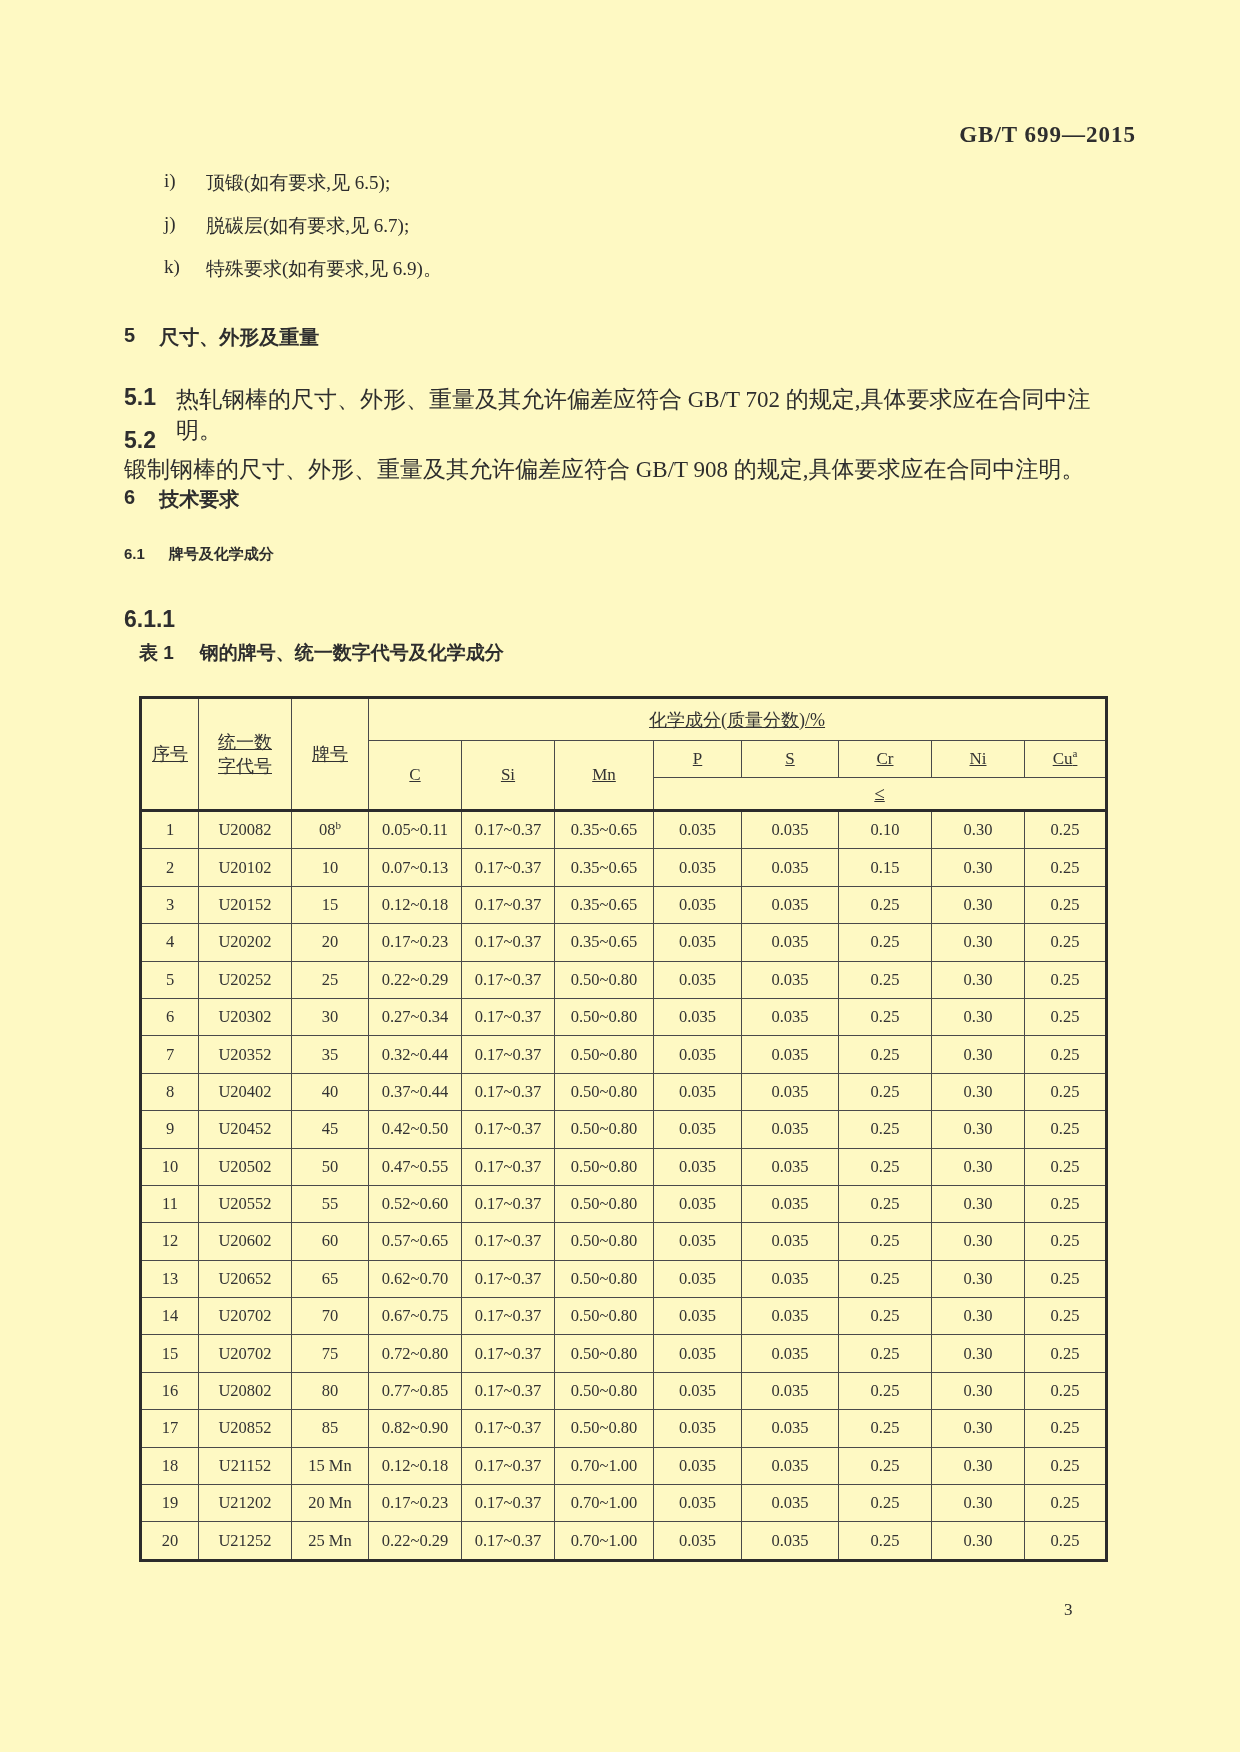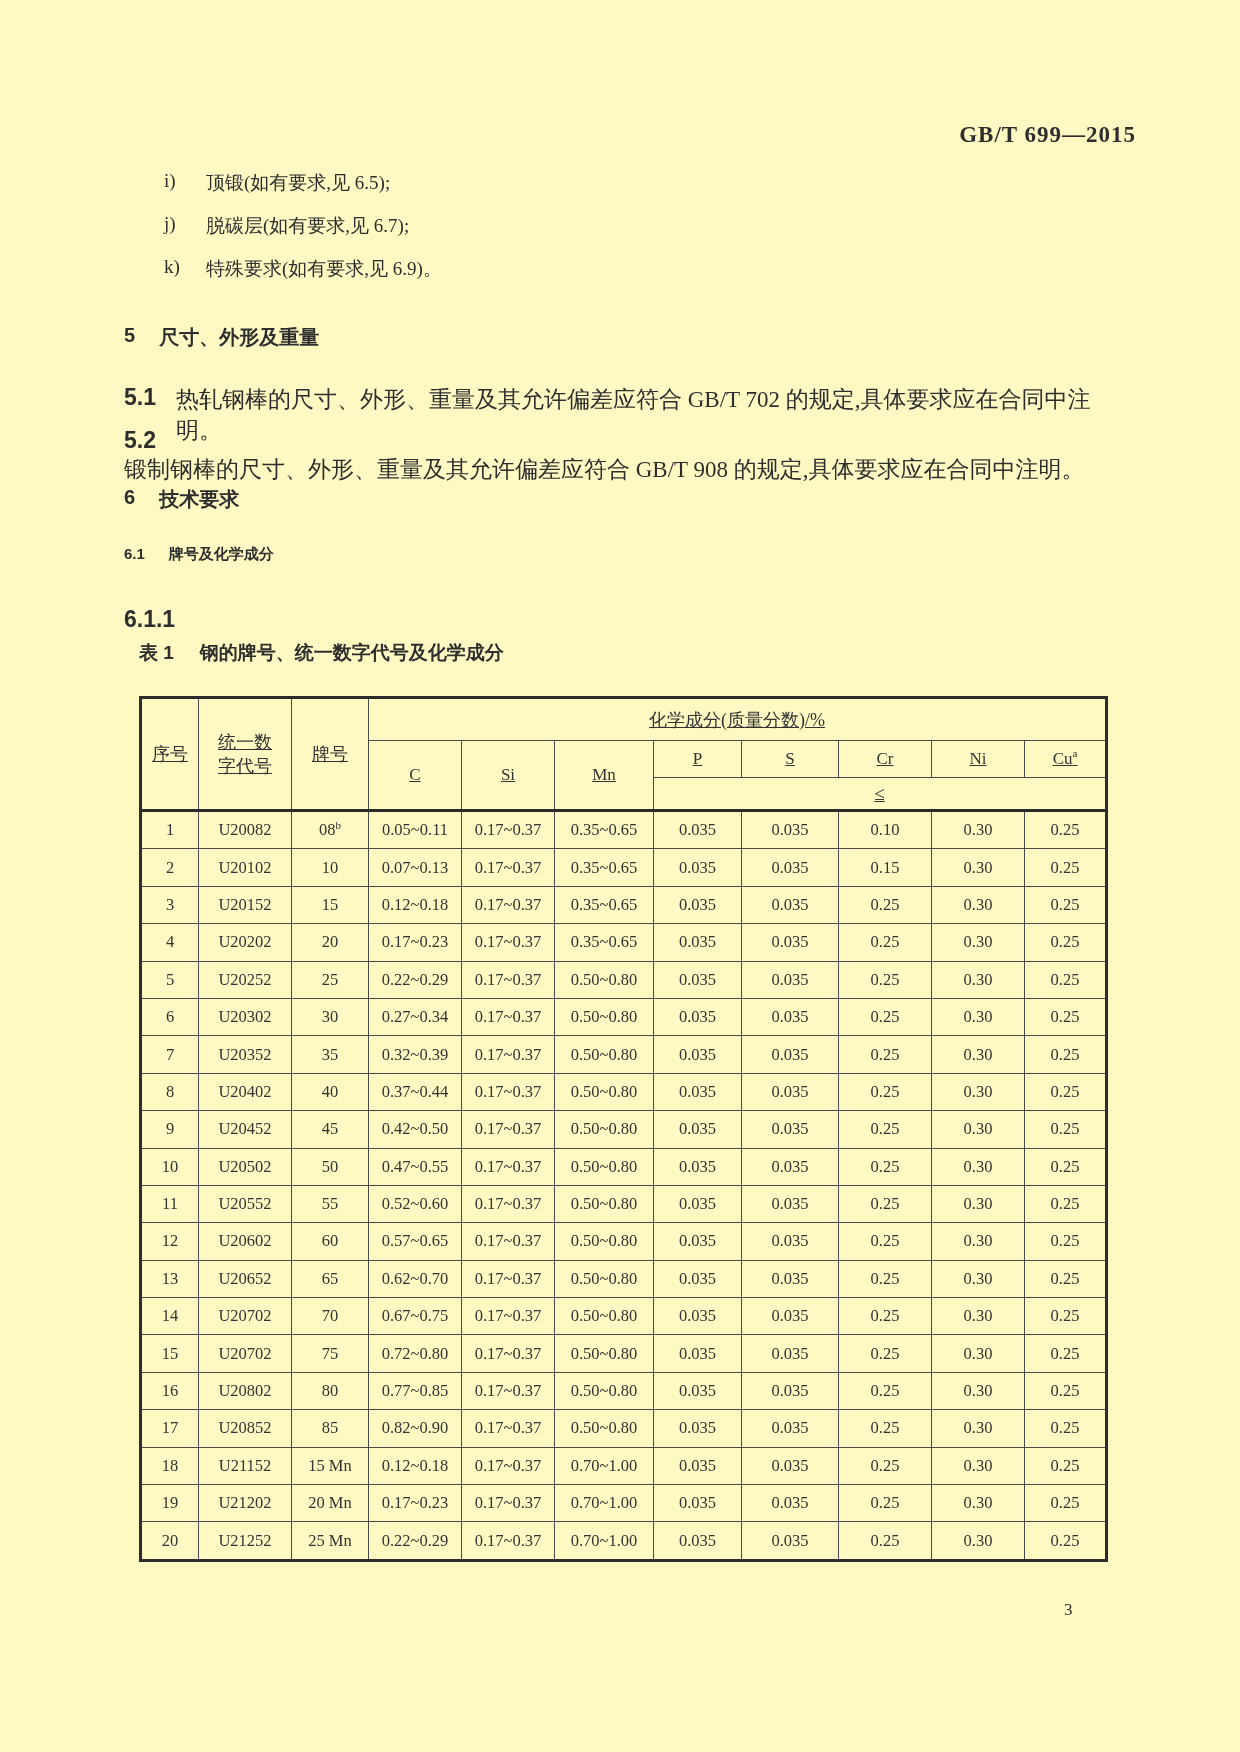--- a/index.html
+++ b/index.html
@@ -222,21 +222,21 @@
           <td>0.035</td>
           <td>0.035</td>
           <td>0.25</td>
           <td>0.30</td>
           <td>0.25</td>
         </tr>
         <tr>
           <td>7</td>
           <td>U20352</td>
           <td>35</td>
-          <td>0.32~0.39</td>
+          <td>0.32~0.44</td>
           <td>0.17~0.37</td>
           <td>0.50~0.80</td>
           <td>0.035</td>
           <td>0.035</td>
           <td>0.25</td>
           <td>0.30</td>
           <td>0.25</td>
         </tr>
         <tr>
           <td>8</td>

